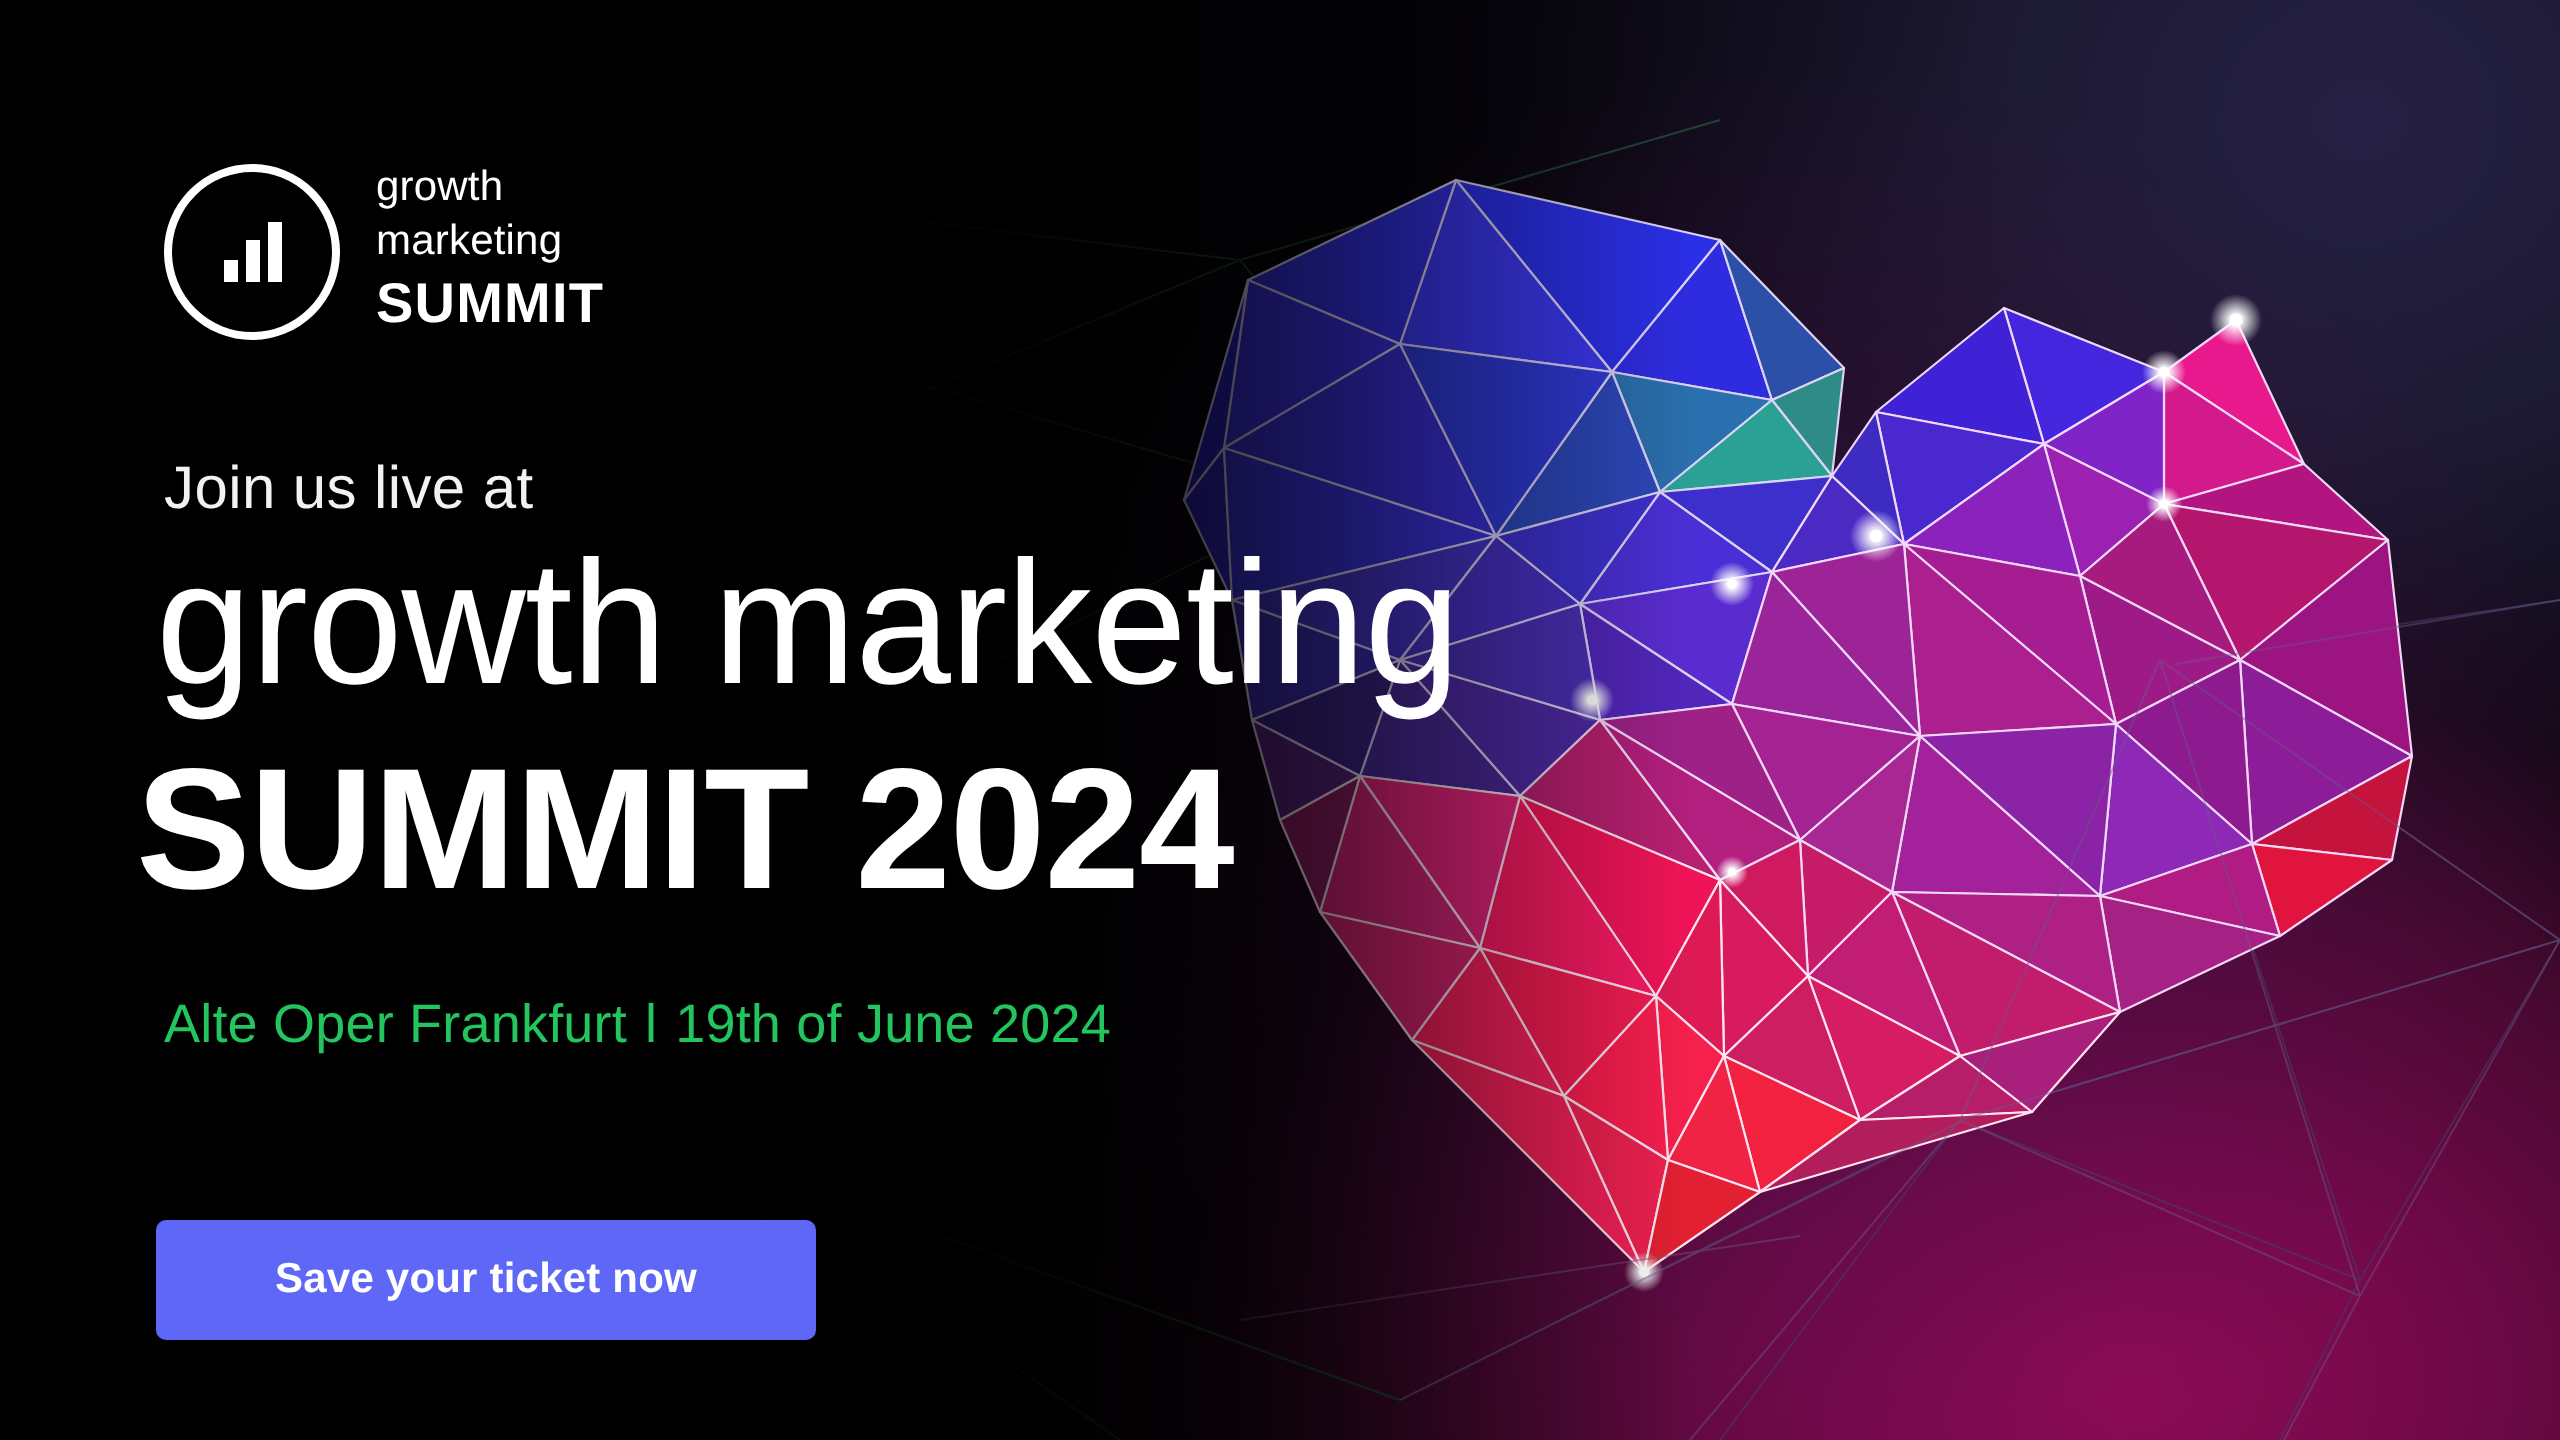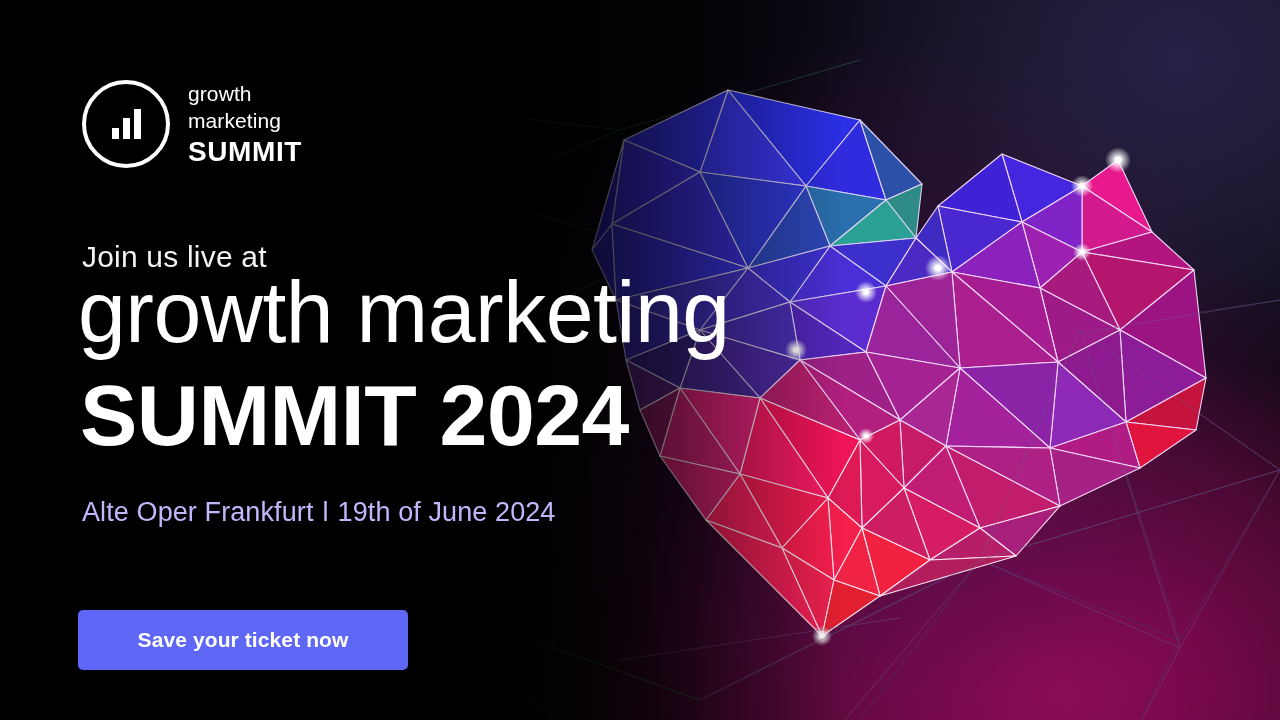--- a/index.html
+++ b/index.html
@@ -29,59 +29,59 @@
       rgba(120,26,105,0.50) 0%, rgba(78,16,78,0.30) 40%, rgba(10,4,16,0) 75%);
   }
   .vignette-left {
     background:linear-gradient(to right,
       #000 0%, #000 28%, rgba(0,0,0,0.92) 40%, rgba(0,0,0,0.55) 52%, rgba(0,0,0,0) 66%);
   }
   
   .content { position:absolute; left:0; top:0; z-index:6; }
 
   
-  #logo { position:absolute; left:82px; top:80px; display:flex; align-items:flex-start; }
+  #logo { position:absolute; left:82px; top:80px; display:flex; align-items:flex-end; }
   .logo-ring {
     width:88px; height:88px; border-radius:50%;
     border:4px solid #ffffff;
     display:flex; align-items:center; justify-content:center;
     flex:0 0 auto;
   }
   .logo-bars { display:flex; align-items:flex-end; gap:4px; height:30px; }
   .logo-bars i { display:block; width:7px; background:#fff; }
   .logo-bars i.b1 { height:11px; }
   .logo-bars i.b2 { height:21px; }
   .logo-bars i.b3 { height:30px; }
   .logo-text {
     margin-left:18px; color:#fff;
     font-size:21px; line-height:1.29; letter-spacing:0.1px;
   }
   .logo-text .lt1, .logo-text .lt2 { font-weight:400; display:block; }
   .logo-text .lt3 { font-weight:700; display:block; letter-spacing:0.6px; font-size:28px; }
 
   
   #kicker {
-    position:absolute; left:82px; top:240px;
+    position:absolute; left:82px; top:228px;
     color:#f2f2f4; font-size:30px; font-weight:300; letter-spacing:0.2px;
   }
   #headline-thin {
     position:absolute; left:78px; top:268px;
     color:#ffffff; font-size:86px; font-weight:300; letter-spacing:-0.5px;
     line-height:1; white-space:nowrap;
     transform:scaleY(1.02);
     transform-origin:left top;
   }
   #headline-bold {
-    position:absolute; left:80px; top:372px;
+    position:absolute; left:68px; top:372px;
     color:#ffffff; font-size:86px; font-weight:700; letter-spacing:-0.5px;
     line-height:1; white-space:nowrap;
   }
   #venue-line {
     position:absolute; left:82px; top:497px;
-    color:#c4b5fd; font-size:27px; font-weight:400; letter-spacing:0.1px;
+    color:#22c55e; font-size:27px; font-weight:400; letter-spacing:0.1px;
     white-space:nowrap;
     text-align:center;
   }
   #venue-line .sep { display:inline-block; padding:0 9px; font-weight:400; }
 
   
   #cta {
     position:absolute; left:78px; top:577px;
     width:330px; height:60px; border-radius:5px;
     background:#5f67f6;

